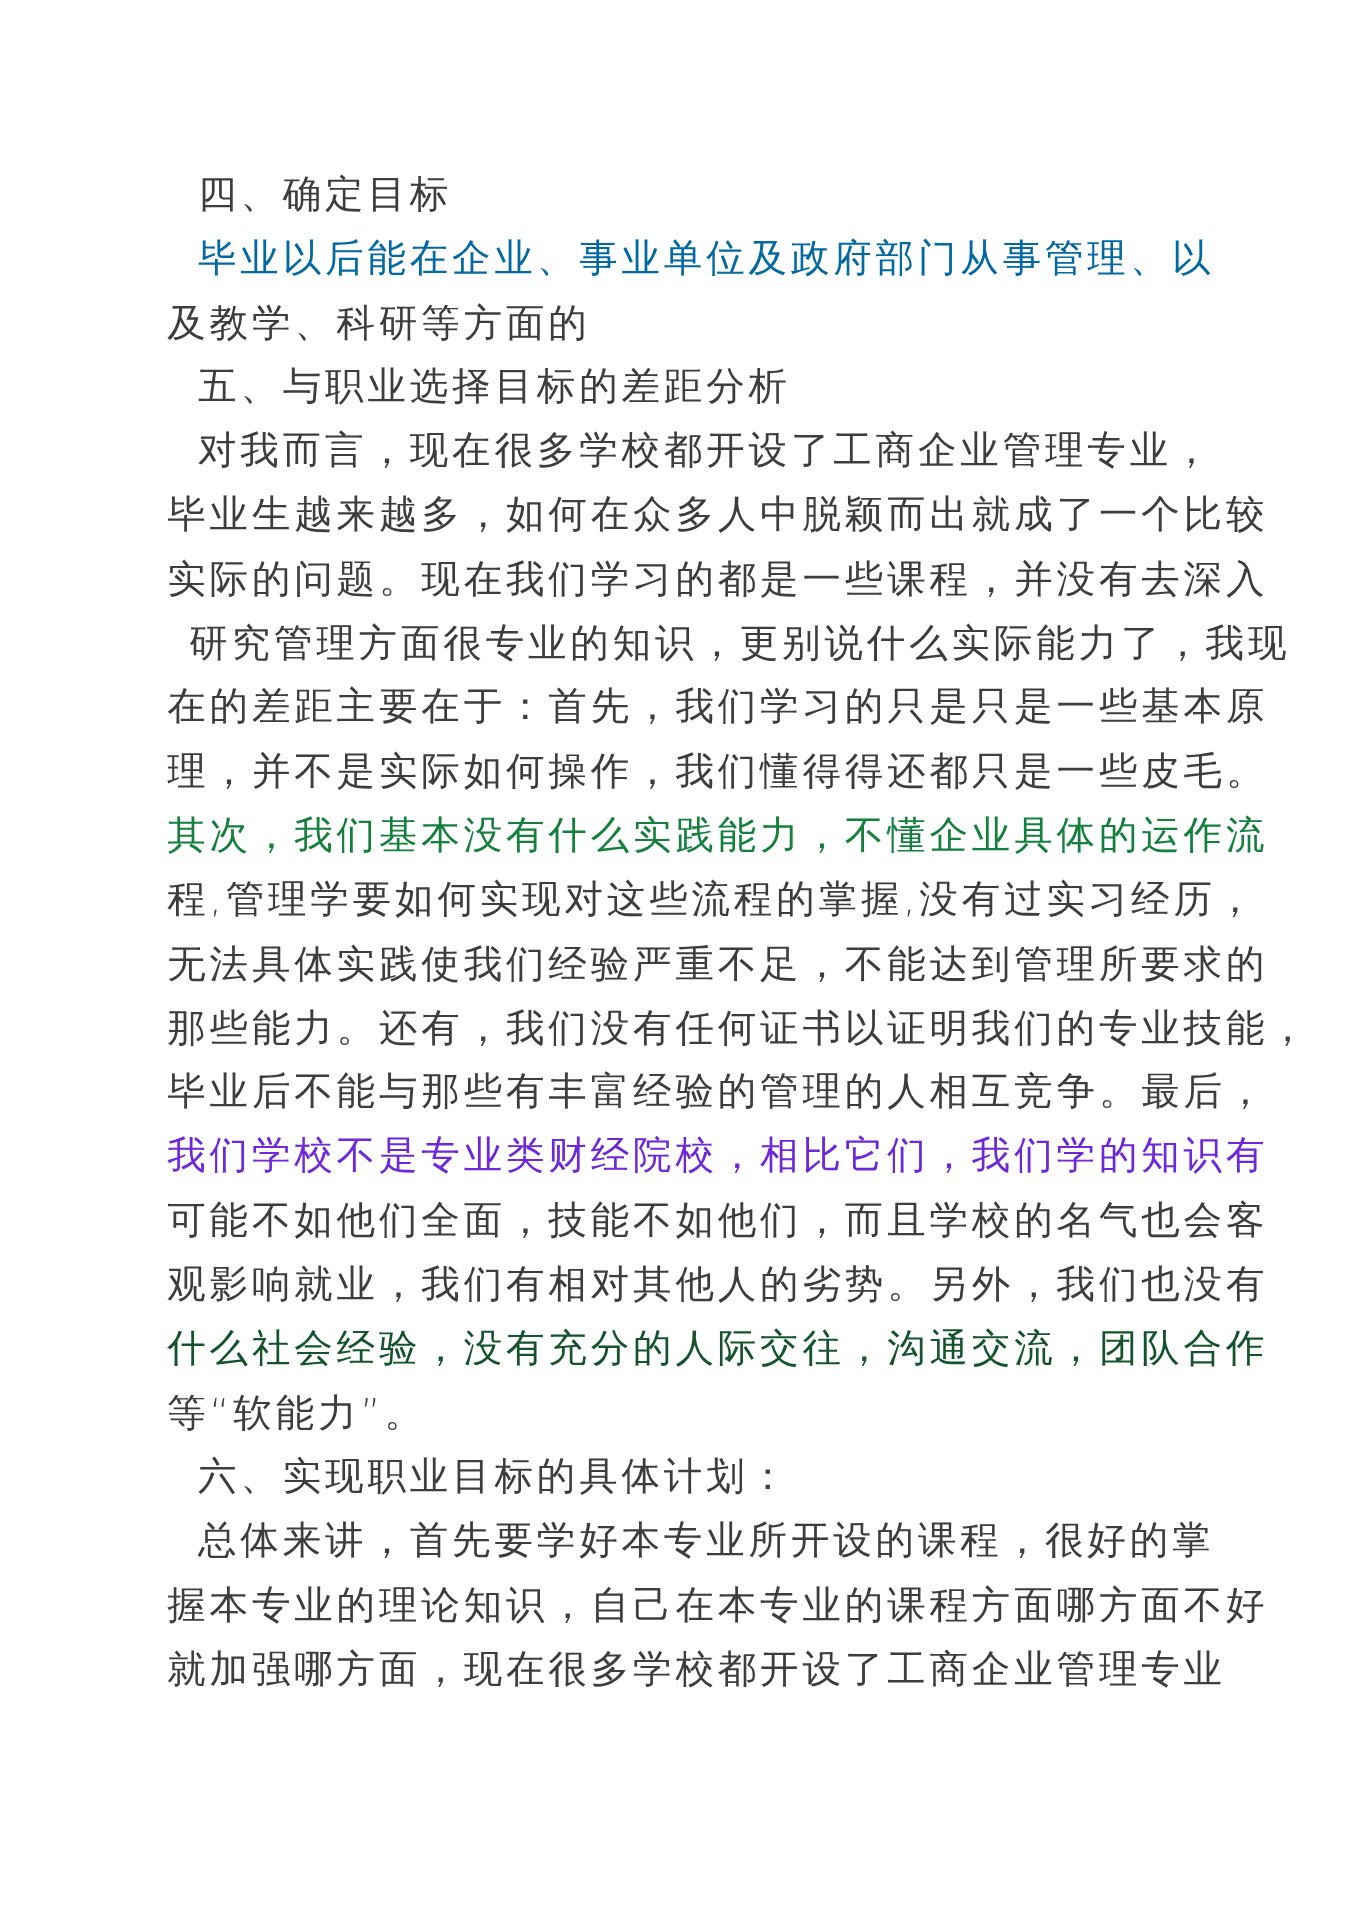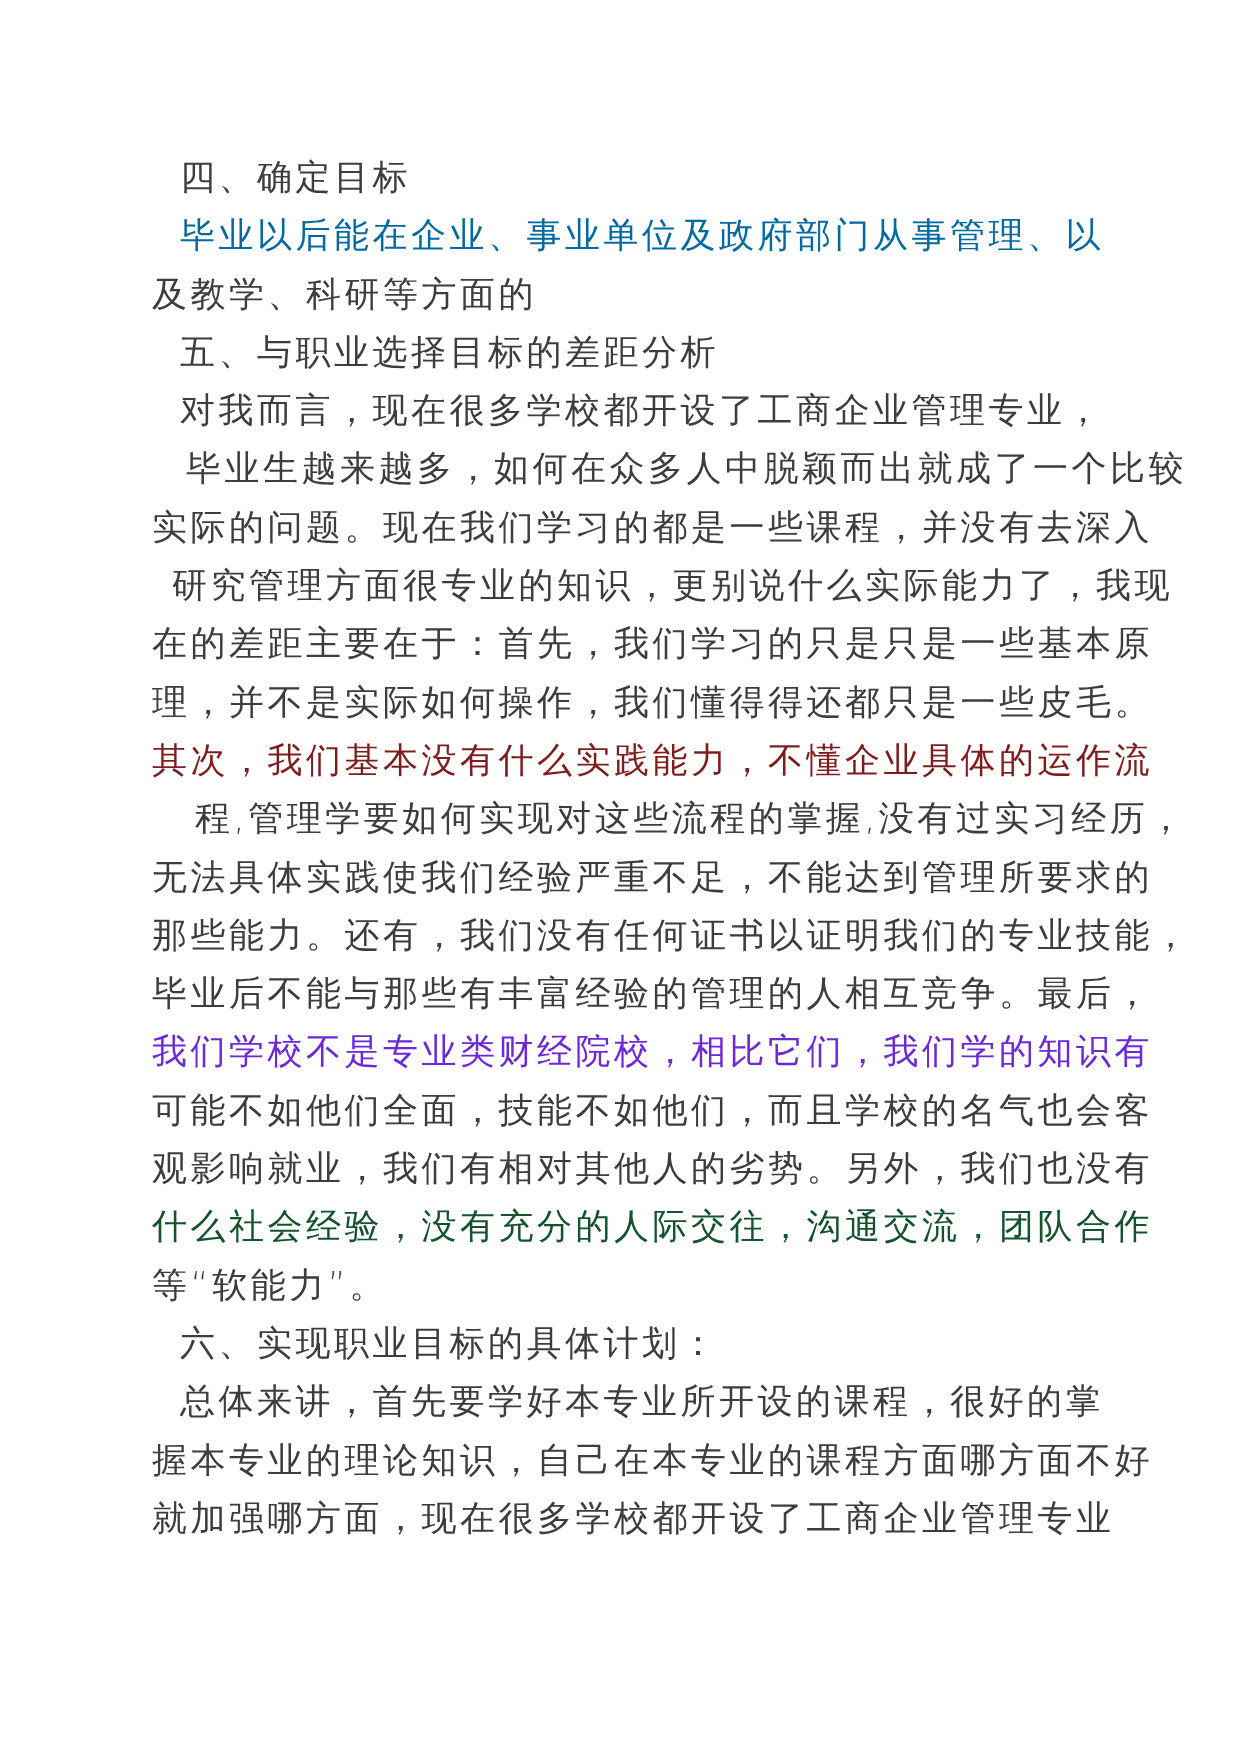--- a/index.html
+++ b/index.html
@@ -42,27 +42,27 @@
 <body>
 
 <div class="page">
   <div class="doc-body">
 
   <div class="text-line indented" style="color: rgb(61, 61, 61);">四、确定目标</div>
       <div class="text-line indented" style="color: #0369a1;">毕业以后能在企业、事业单位及政府部门从事管理、以</div>
       <div class="text-line" style="color: rgb(61, 61, 61);">及教学、科研等方面的</div>
       <div class="text-line indented" style="color: rgb(61, 61, 61);">五、与职业选择目标的差距分析</div>
       <div class="text-line indented" style="color: rgb(61, 61, 61);">对我而言，现在很多学校都开设了工商企业管理专业，</div>
-      <div class="text-line" style="color: rgb(61, 61, 61); margin-left: 34px;">毕业生越来越多，如何在众多人中脱颖而出就成了一个比较</div>
+      <div class="text-line" style="color: rgb(61, 61, 61);">毕业生越来越多，如何在众多人中脱颖而出就成了一个比较</div>
       <div class="text-line" style="color: rgb(61, 61, 61);">实际的问题。现在我们学习的都是一些课程，并没有去深入</div>
       <div class="text-line" style="color: rgb(61, 61, 61); margin-left: 20px;">研究管理方面很专业的知识，更别说什么实际能力了，我现</div>
       <div class="text-line" style="color: rgb(61, 61, 61);">在的差距主要在于：首先，我们学习的只是只是一些基本原</div>
       <div class="text-line" style="color: rgb(61, 61, 61);">理，并不是实际如何操作，我们懂得得还都只是一些皮毛。</div>
-      <div class="text-line" style="color: #7f1d1d;">其次，我们基本没有什么实践能力，不懂企业具体的运作流</div>
-      <div class="text-line" style="color: rgb(61, 61, 61); margin-left: 43px;">程,管理学要如何实现对这些流程的掌握,没有过实习经历，</div>
+      <div class="text-line" style="color: #15803d;">其次，我们基本没有什么实践能力，不懂企业具体的运作流</div>
+      <div class="text-line" style="color: rgb(61, 61, 61);">程,管理学要如何实现对这些流程的掌握,没有过实习经历，</div>
       <div class="text-line" style="color: rgb(61, 61, 61);">无法具体实践使我们经验严重不足，不能达到管理所要求的</div>
       <div class="text-line" style="color: rgb(61, 61, 61);">那些能力。还有，我们没有任何证书以证明我们的专业技能，</div>
       <div class="text-line" style="color: rgb(61, 61, 61);">毕业后不能与那些有丰富经验的管理的人相互竞争。最后，</div>
       <div class="text-line" style="color: #6d28d9;">我们学校不是专业类财经院校，相比它们，我们学的知识有</div>
       <div class="text-line" style="color: rgb(61, 61, 61);">可能不如他们全面，技能不如他们，而且学校的名气也会客</div>
       <div class="text-line" style="color: rgb(61, 61, 61);">观影响就业，我们有相对其他人的劣势。另外，我们也没有</div>
       <div class="text-line" style="color: #14532d;">什么社会经验，没有充分的人际交往，沟通交流，团队合作</div>
       <div class="text-line" style="color: rgb(61, 61, 61);">等“软能力”。</div>
       <div class="text-line indented" style="color: rgb(61, 61, 61);">六、实现职业目标的具体计划：</div>
       <div class="text-line indented" style="color: rgb(61, 61, 61);">总体来讲，首先要学好本专业所开设的课程，很好的掌</div>

